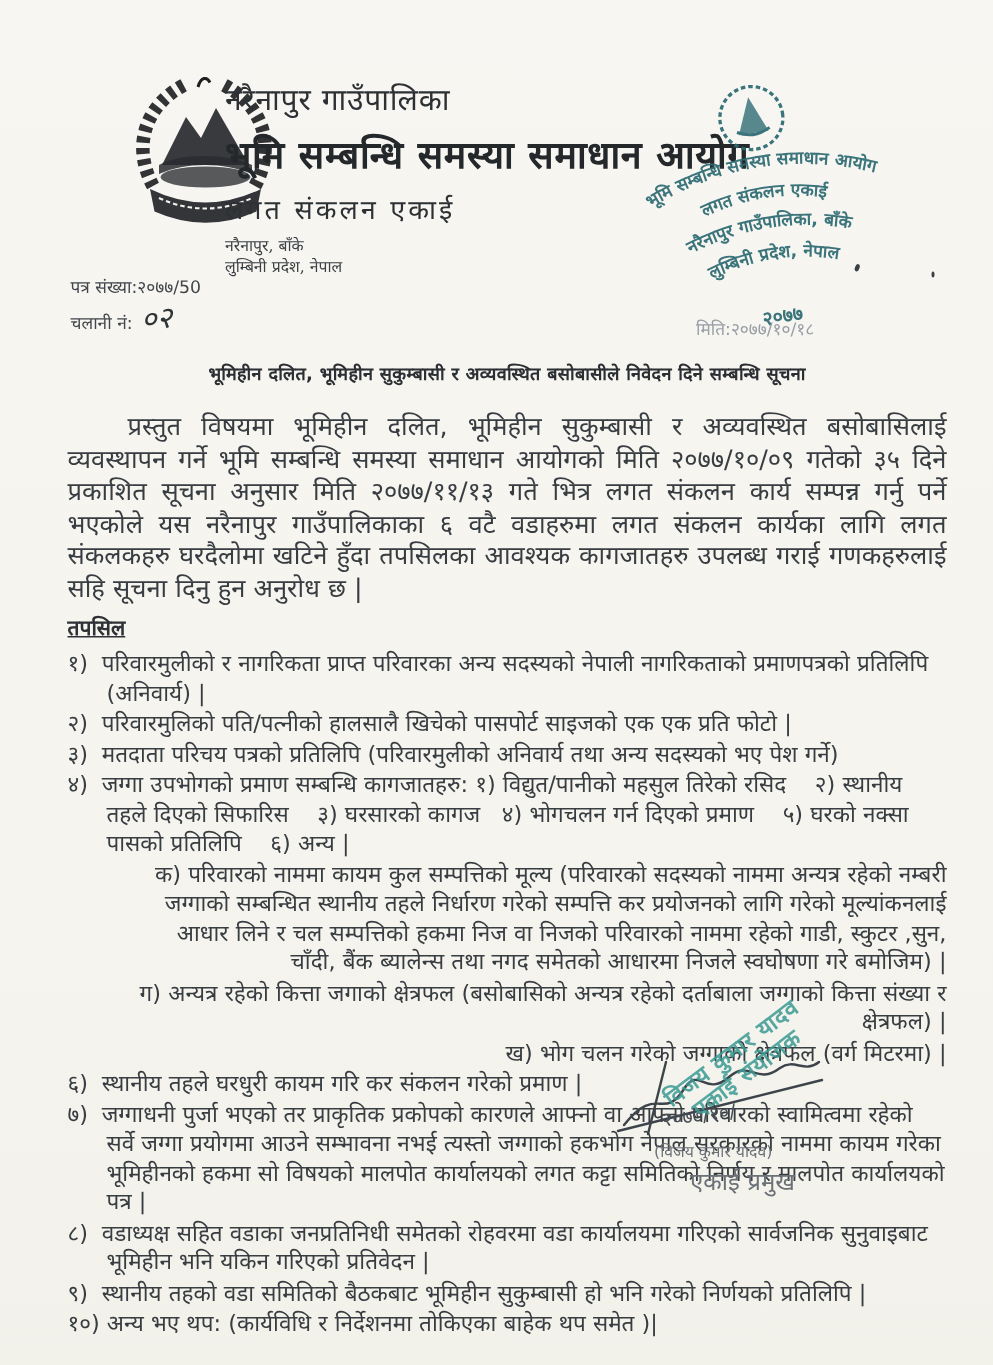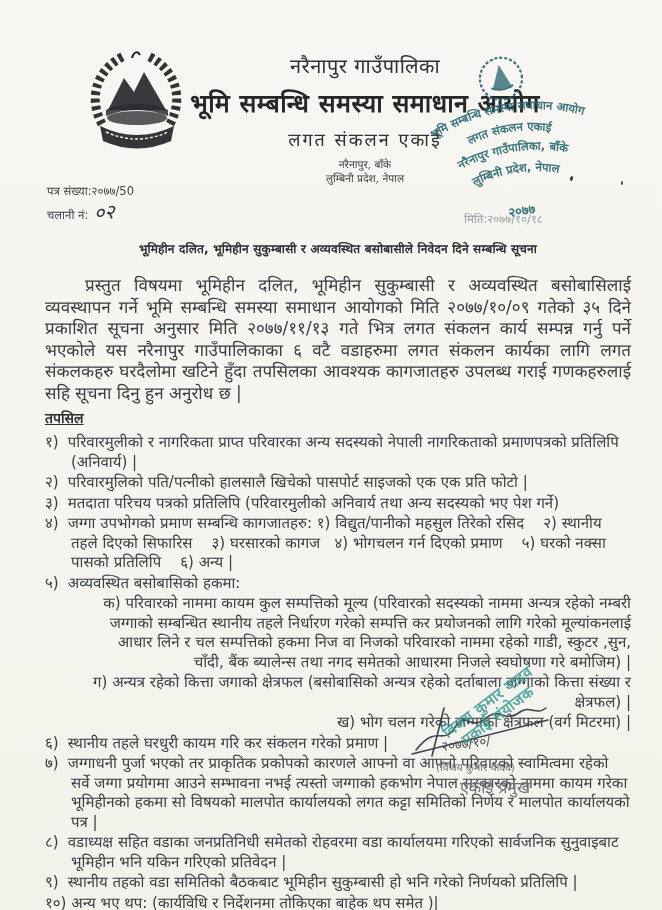--- a/index.html
+++ b/index.html
@@ -4,21 +4,21 @@
 <style>
   html,body{margin:0;padding:0;background:#d8d6d0;}
   .page{
     position:relative;width:662px;height:910px;margin:0 auto;
     background:linear-gradient(180deg,#f7f6f2 0%,#f5f4ee 60%,#f2f1ea 100%);
     font-family:"DejaVu Sans",sans-serif;color:#34383c;overflow:hidden;
     box-shadow:0 0 6px rgba(0,0,0,.25);
   }
   
   .logo{position:absolute;left:84px;top:46px;width:104px;height:112px;}
-  .head-text{position:absolute;left:150px;top:52px;width:430px;text-align:center;font-family:"DejaVu Serif",serif;}
+  .head-text{position:absolute;left:150px;top:52px;width:430px;font-family:"DejaVu Serif",serif;}
   .muni{font-size:20px;color:#2d3134;letter-spacing:.5px;}
   .commission{font-size:25px;font-weight:bold;color:#24282b;margin-top:6px;letter-spacing:.5px;}
   .unit{font-size:18px;color:#2d3134;margin-top:8px;letter-spacing:2px;}
   .addr{font-size:10.5px;color:#3c4145;margin-top:6px;line-height:14px;}
   .stamp-top{position:absolute;left:396px;top:52px;width:228px;height:168px;transform:rotate(-9deg);opacity:.92;}
   .ink-mark{position:absolute;background:#3a4046;border-radius:50%;}
   
   .refs{position:absolute;left:47px;top:181px;font-size:11.5px;color:#41464b;line-height:21px;}
   .chalani-val{
     display:inline-block;font-size:20px;font-style:italic;color:#2f3437;
@@ -110,21 +110,20 @@
 
     <div class="body-par"><span class="indent"></span><span>प्रस्तुत विषयमा भूमिहीन दलित, भूमिहीन सुकुम्बासी र अव्यवस्थित बसोबासिलाई व्यवस्थापन गर्ने भूमि सम्बन्धि समस्या समाधान आयोगको मिति २०७७/१०/०९ गतेको ३५ दिने प्रकाशित सूचना अनुसार मिति २०७७/११/१३ गते भित्र लगत संकलन कार्य सम्पन्न गर्नु पर्ने भएकोले यस नरैनापुर गाउँपालिकाका ६ वटै वडाहरुमा लगत संकलन कार्यका लागि लगत संकलकहरु घरदैलोमा खटिने हुँदा तपसिलका आवश्यक कागजातहरु उपलब्ध गराई गणकहरुलाई सहि सूचना दिनु हुन अनुरोध छ |</span></div>
 
     <div class="tapasil">तपसिल</div>
 
     <div class="list">
       <div class="li"><span class="num">१)</span> <span>परिवारमुलीको र नागरिकता प्राप्त परिवारका अन्य सदस्यको नेपाली नागरिकताको प्रमाणपत्रको प्रतिलिपि (अनिवार्य) |</span></div>
       <div class="li"><span class="num">२)</span> <span>परिवारमुलिको पति/पत्नीको हालसालै खिचेको पासपोर्ट साइजको एक एक प्रति फोटो |</span></div>
       <div class="li"><span class="num">३)</span> <span>मतदाता परिचय पत्रको प्रतिलिपि (परिवारमुलीको अनिवार्य तथा अन्य सदस्यको भए पेश गर्ने)</span></div>
       <div class="li"><span class="num">४)</span> <span>जग्गा उपभोगको प्रमाण सम्बन्धि कागजातहरु: १) विद्युत/पानीको महसुल तिरेको रसिद&nbsp;&nbsp;&nbsp; २) स्थानीय तहले दिएको सिफारिस&nbsp;&nbsp;&nbsp; ३) घरसारको कागज&nbsp;&nbsp; ४) भोगचलन गर्न दिएको प्रमाण&nbsp;&nbsp;&nbsp; ५) घरको नक्सा पासको प्रतिलिपि&nbsp;&nbsp;&nbsp; ६) अन्य |</span></div>
-      <div class="li"><span class="num">५)</span> <span>अव्यवस्थित बसोबासिको हकमा:</span></div>
       <div class="li sub"><span class="num">क)</span> <span>परिवारको नाममा कायम कुल सम्पत्तिको मूल्य (परिवारको सदस्यको नाममा अन्यत्र रहेको नम्बरी जग्गाको सम्बन्धित स्थानीय तहले निर्धारण गरेको सम्पत्ति कर प्रयोजनको लागि गरेको मूल्यांकनलाई आधार लिने र चल सम्पत्तिको हकमा निज वा निजको परिवारको नाममा रहेको गाडी, स्कुटर ,सुन, चाँदी, बैंक ब्यालेन्स तथा नगद समेतको आधारमा निजले स्वघोषणा गरे बमोजिम) |</span></div>
       <div class="li sub"><span class="num">ग)</span> <span>अन्यत्र रहेको कित्ता जगाको क्षेत्रफल (बसोबासिको अन्यत्र रहेको दर्ताबाला जग्गाको कित्ता संख्या र क्षेत्रफल) |</span></div>
       <div class="li sub"><span class="num">ख)</span> <span>भोग चलन गरेको जग्गाको क्षेत्रफल (वर्ग मिटरमा) |</span></div>
       <div class="li"><span class="num">६)</span> <span>स्थानीय तहले घरधुरी कायम गरि कर संकलन गरेको प्रमाण |</span></div>
       <div class="li"><span class="num">७)</span> <span>जग्गाधनी पुर्जा भएको तर प्राकृतिक प्रकोपको कारणले आफ्नो वा आफ्नो परिवारको स्वामित्वमा रहेको सर्वे जग्गा प्रयोगमा आउने सम्भावना नभई त्यस्तो जग्गाको हकभोग नेपाल सरकारको नाममा कायम गरेका भूमिहीनको हकमा सो विषयको मालपोत कार्यालयको लगत कट्टा समितिको निर्णय र मालपोत कार्यालयको पत्र |</span></div>
       <div class="li"><span class="num">८)</span> <span>वडाध्यक्ष सहित वडाका जनप्रतिनिधी समेतको रोहवरमा वडा कार्यालयमा गरिएको सार्वजनिक सुनुवाइबाट भूमिहीन भनि यकिन गरिएको प्रतिवेदन |</span></div>
       <div class="li"><span class="num">९)</span> <span>स्थानीय तहको वडा समितिको बैठकबाट भूमिहीन सुकुम्बासी हो भनि गरेको निर्णयको प्रतिलिपि |</span></div>
       <div class="li"><span class="num">१०)</span> <span>अन्य भए थप: (कार्यविधि र निर्देशनमा तोकिएका बाहेक थप समेत )|</span></div>
     </div>
   </div>

